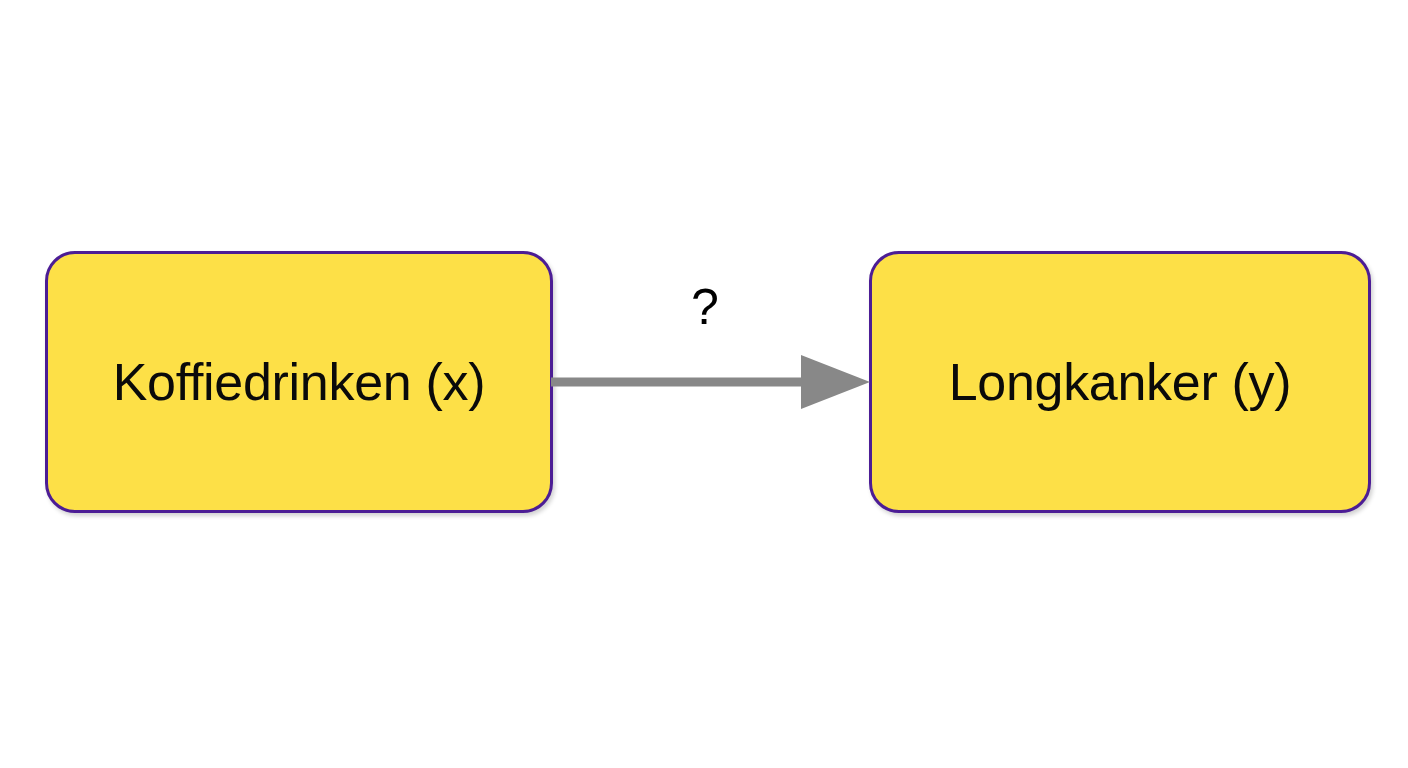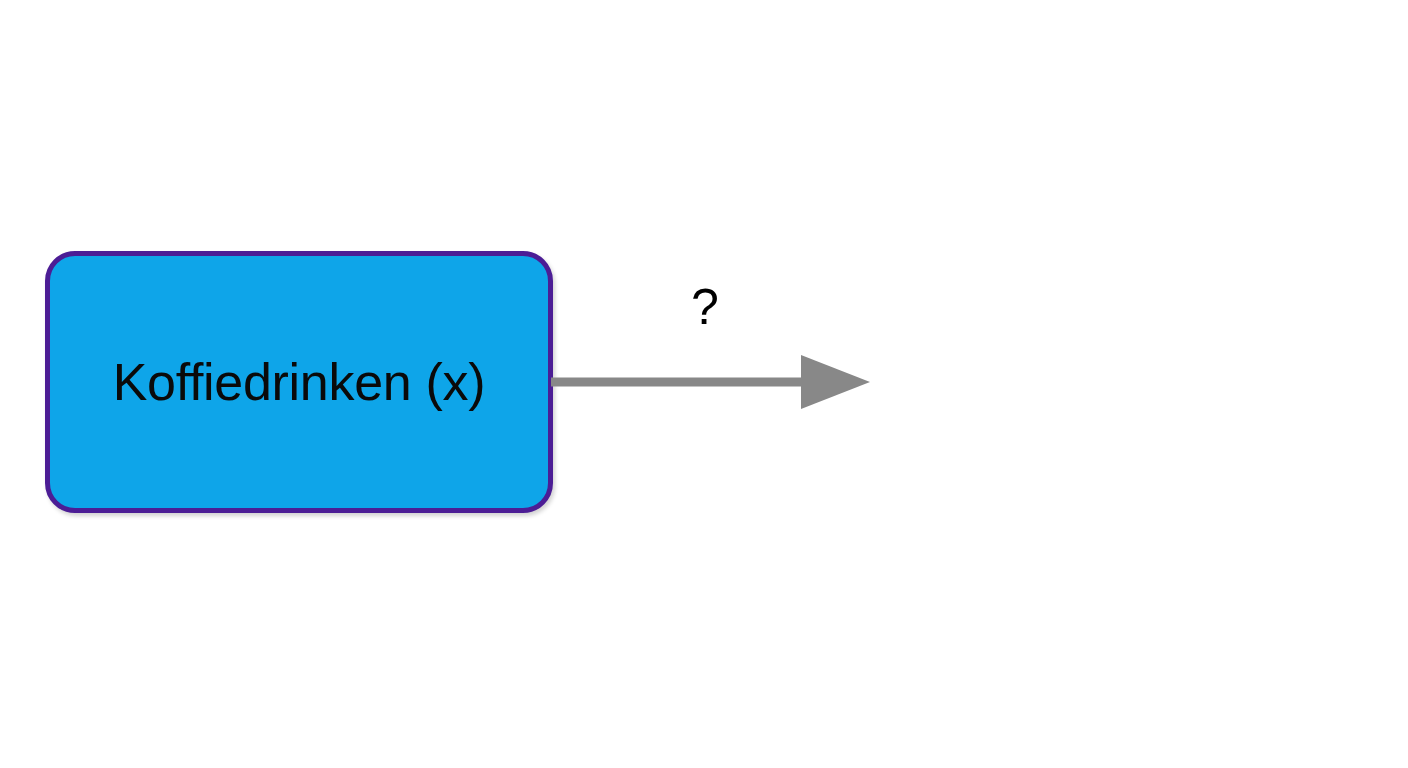--- a/index.html
+++ b/index.html
@@ -16,22 +16,22 @@
     width: 1408px;
     height: 768px;
     background: #ffffff;
     overflow: hidden;
   }
 
   
   .node {
     position: absolute;
     box-sizing: border-box;
-    background: #0ea5e9;
-    border: 5px solid #4c1d95;
+    background: #fde047;
+    border: 3px solid #4c1d95;
     border-radius: 30px;
     display: flex;
     align-items: center;
     justify-content: center;
     box-shadow: 2px 3px 4px rgba(0,0,0,0.18);
   }
   .node-label {
     font-family: "Liberation Sans", sans-serif;
     font-size: 52px;
     font-weight: 400;
@@ -90,20 +90,23 @@
 </style>
 </head>
 <body>
 
 <div id="canvas">
 
   <div class="node" id="node-x">
     <span class="node-label">Koffiedrinken (x)</span>
   </div>
 
+  <div class="node" id="node-y">
+    <span class="node-label">Longkanker (y)</span>
+  </div>
 
   <svg class="edge-svg" viewBox="0 0 1408 768" xmlns="http://www.w3.org/2000/svg">
     <g>
       <line class="edge-line" x1="551" y1="382" x2="806" y2="382"></line>
       <polygon class="edge-head" points="801,355 870,382 801,409"></polygon>
     </g>
   </svg>
 
   <div id="edge-label">?</div>
 

